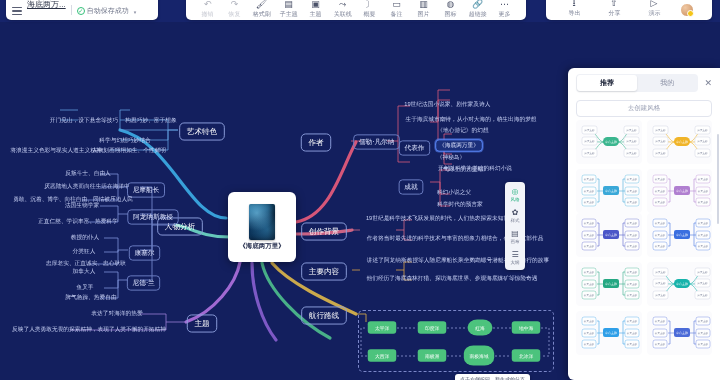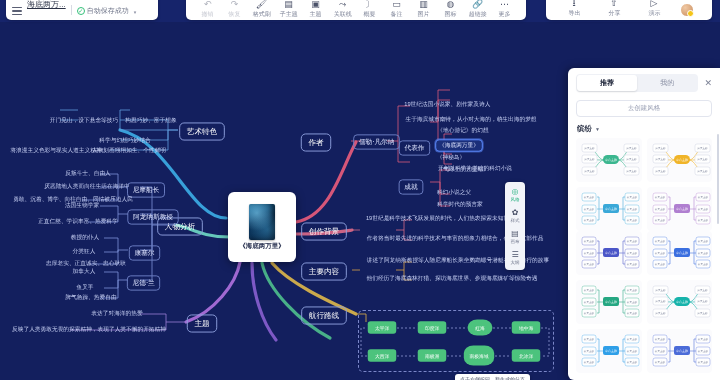--- a/index.html
+++ b/index.html
@@ -414,24 +414,20 @@
         <div class="segwrap">
           <div class="seg on">推荐</div>
           <div class="seg">我的</div>
         </div>
         <div class="pclose">✕</div>
       </div>
 
       <div class="create-btn">去创建风格</div>
 
       <div class="p-scroll" id="pscroll">
-          <div class="grp-title">
-            <span>缤纷</span>
-            <span class="tri">▼</span>
-          </div>
           <div class="thumbs">
             <div class="thumb"><svg width="68" height="44" viewBox="0 0 68 44">
                 <g fill="none" stroke="#3bb68f" stroke-width=".7" opacity=".85">
                   <path d="M28,22 C22,22 20,11 13,10"></path>
                   <path d="M28,22 C22,22 22,22 13,21"></path>
                   <path d="M28,22 C22,22 20,33 13,33"></path>
                   <path d="M42,22 C48,22 50,11 56,10"></path>
                   <path d="M42,22 C48,22 48,22 56,21"></path>
                   <path d="M42,22 C48,22 50,33 56,33"></path>
                 </g>

